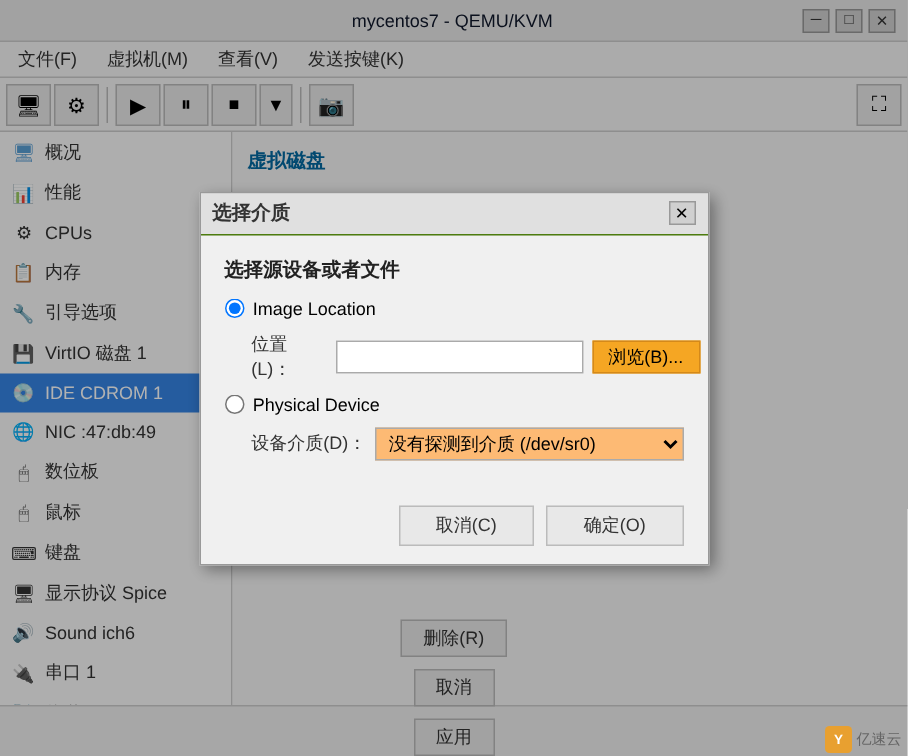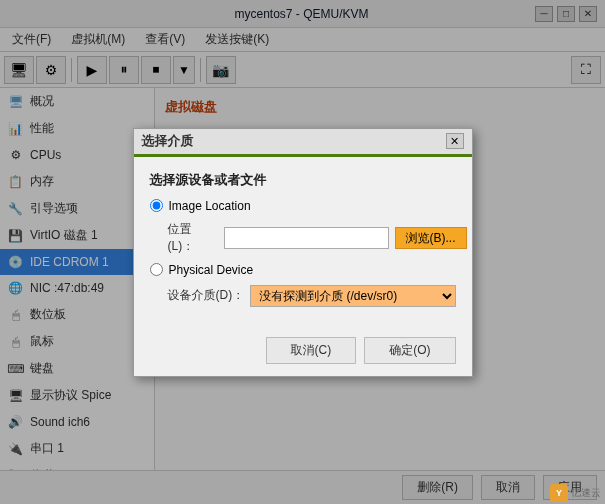--- a/index.html
+++ b/index.html
@@ -141,21 +141,21 @@
     .right-panel {
       flex: 1;
       background: #f5f5f5;
       padding: 10px;
       position: relative;
     }
 
     .panel-title {
       font-size: 13px;
       font-weight: bold;
-      color: #c2410c;
+      color: #0369a1;
       margin-bottom: 10px;
     }
     .field-row {
       display: flex;
       align-items: center;
       margin-bottom: 6px;
       font-size: 12px;
     }
     .field-label {
       width: 70px;
@@ -180,20 +180,21 @@
       border-top: 1px solid #ccc;
       display: flex;
       align-items: center;
       justify-content: flex-end;
       padding: 0 8px;
       gap: 8px;
       position: absolute;
       bottom: 0;
       left: 0;
       right: 0;
+      flex-direction: column;
     }
     .bottom-btn {
       padding: 3px 14px;
       background: #e8e8e8;
       border: 1px solid #bbb;
       font-size: 12px;
       cursor: pointer;
       color: #333;
     }
 
@@ -213,21 +214,21 @@
 
     
     .modal {
       background: #f0f0f0;
       border: 1px solid #999;
       box-shadow: 3px 3px 10px rgba(0,0,0,0.4);
       width: 340px;
     }
     .modal-title-bar {
       background: #e0e0e0;
-      border-bottom: 3px solid #4d7c0f;
+      border-bottom: 1px solid #4d7c0f;
       height: 28px;
       display: flex;
       align-items: center;
       justify-content: space-between;
       padding: 0 8px;
     }
     .modal-title-text {
       font-size: 13px;
       color: #333;
       font-weight: bold;

